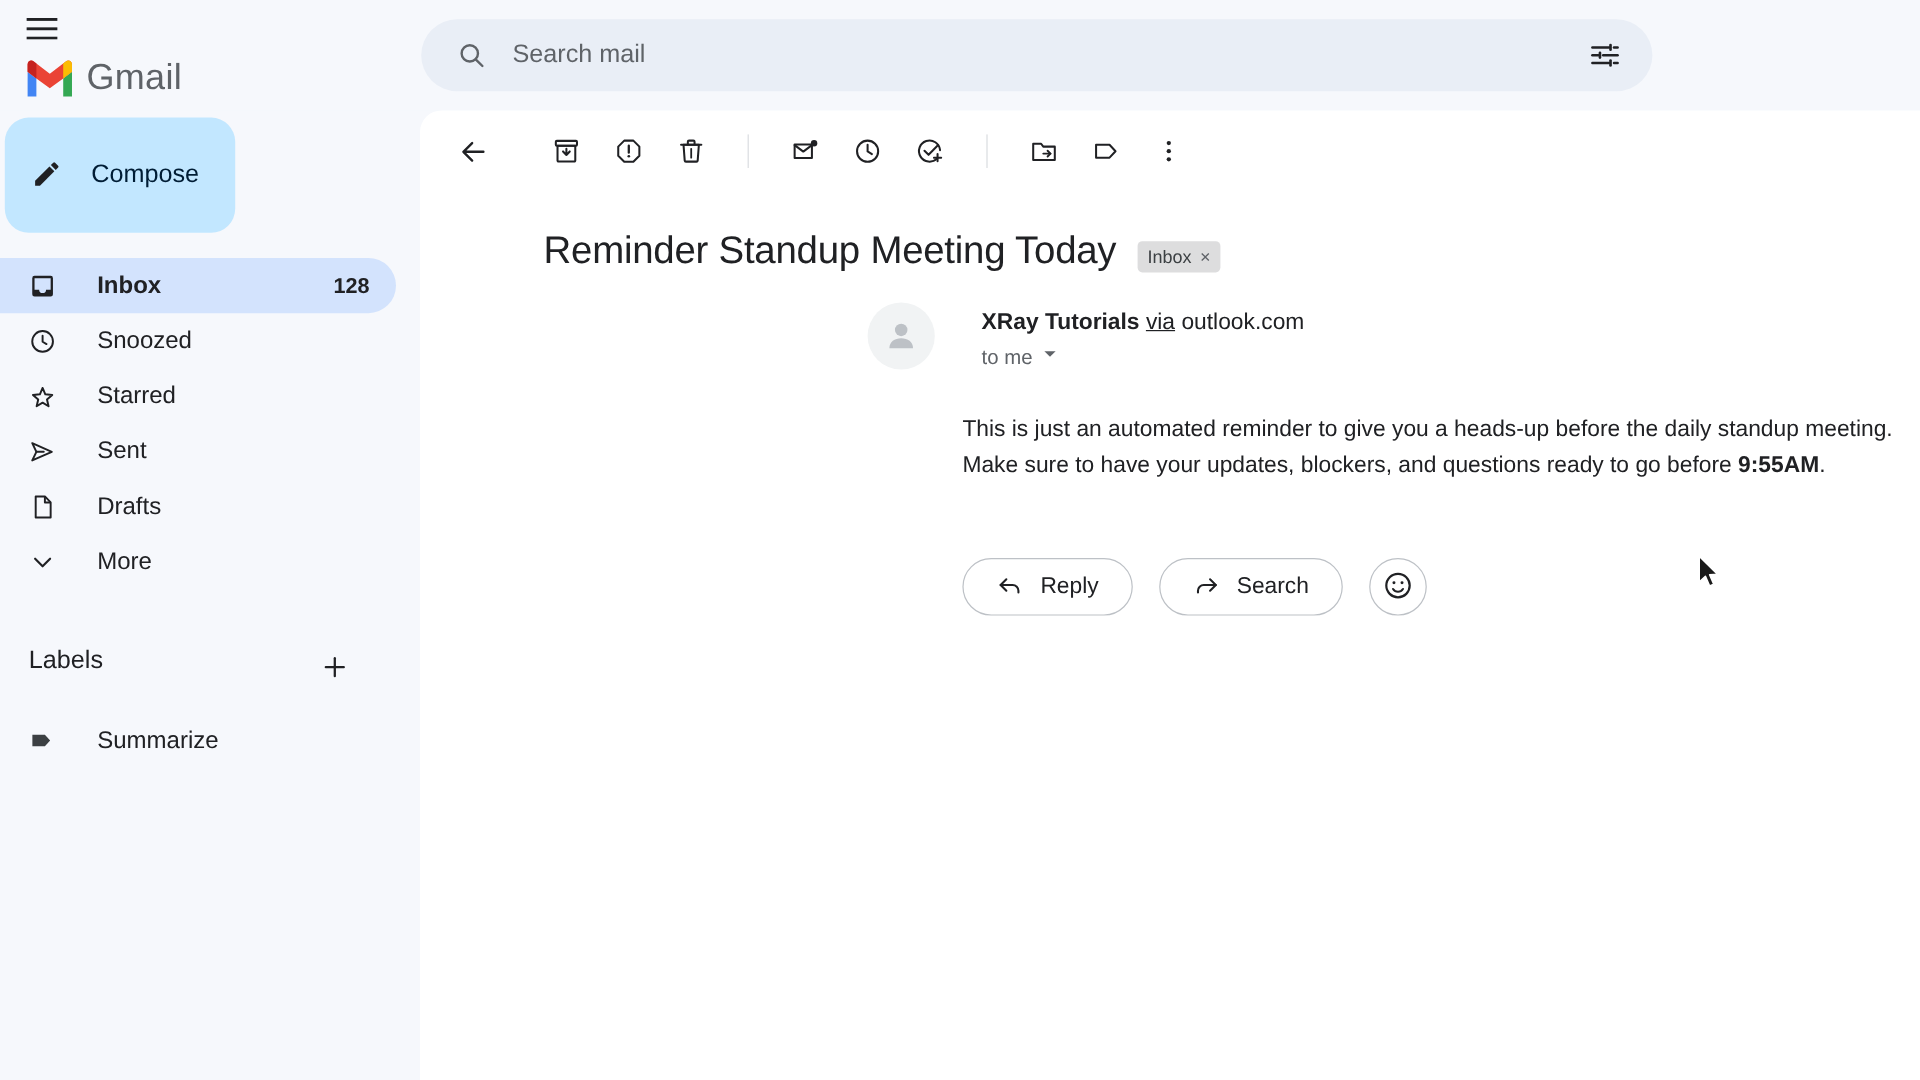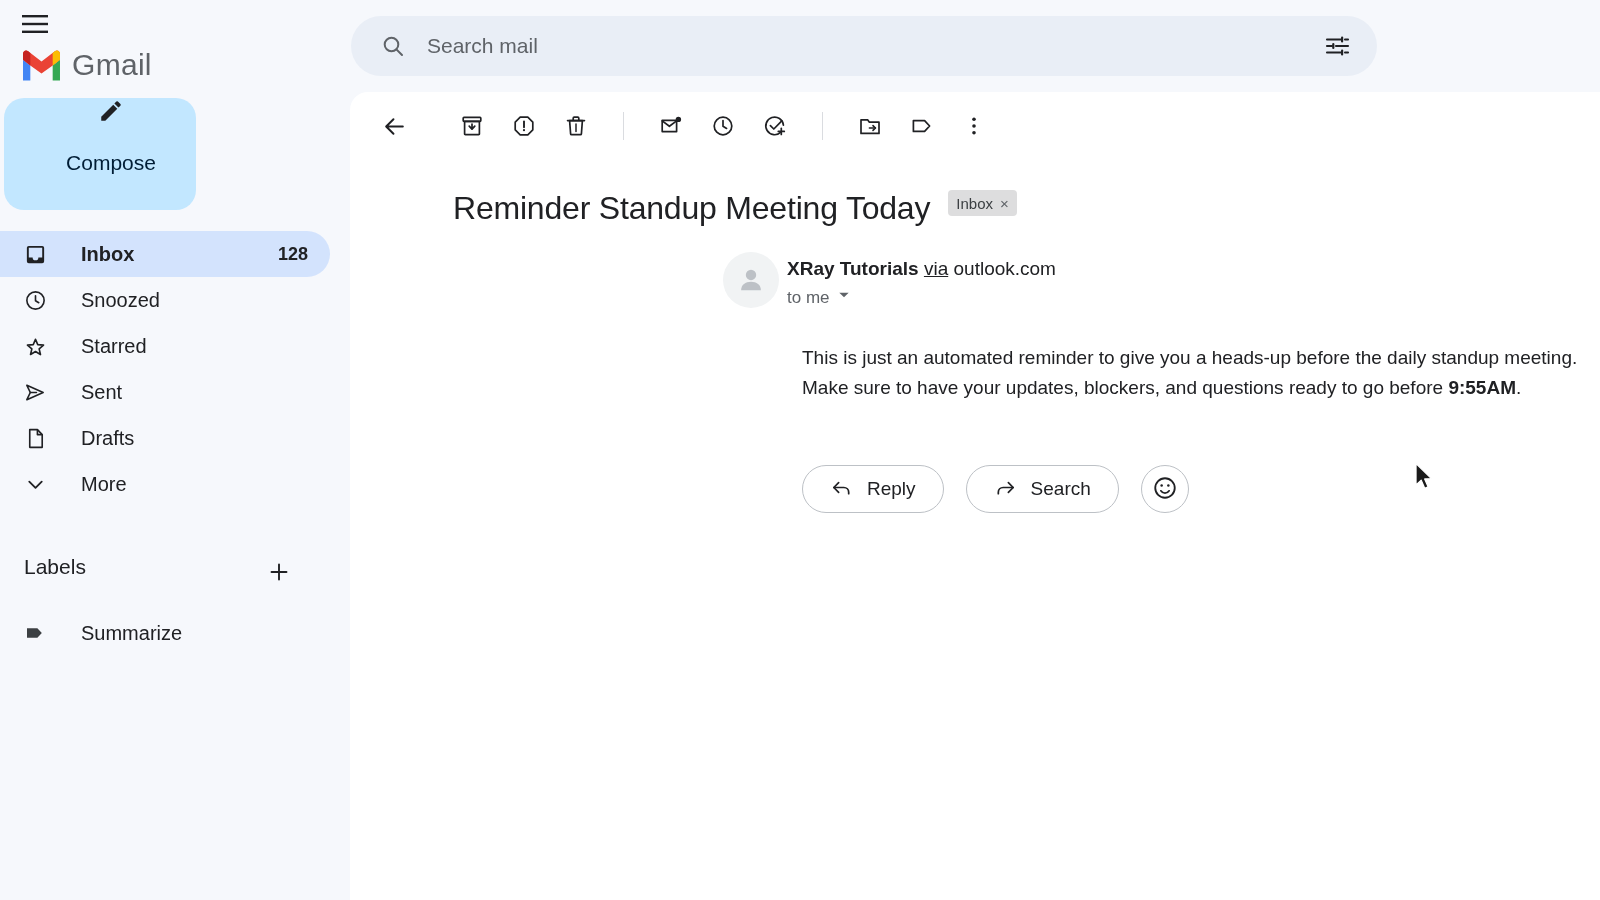--- a/index.html
+++ b/index.html
@@ -99,31 +99,30 @@
     left: 0; top: 92px;
     width: 350px;
     height: 808px;
     background: #f6f8fc;
     padding-top: 6px;
   }
 
   .compose {
     margin-left: 4px;
     width: 192px;
-    height: 112px;
+    height: 96px;
     background: #c2e7ff;
     border: none;
     border-radius: 20px;
     display: flex;
     align-items: center;
     padding-left: 22px;
     gap: 24px;
     cursor: pointer;
     font-family: "Liberation Sans", sans-serif;
-    flex-direction: column;
   }
   .compose-label {
     font-size: 21px;
     color: #001d35;
     font-weight: 400;
   }
 
   .nav { margin-top: 21px; }
 
   .nav-item {
@@ -211,21 +210,21 @@
     width: 1px;
     height: 28px;
     background: #dadce0;
     margin: 0 21px;
     flex: 0 0 1px;
   }
 
   
   .subject-row {
     display: flex;
-    align-items: flex-start;
+    align-items: flex-end;
     margin: 30px 0 0 103px;
     gap: 18px;
   }
   .subject {
     font-size: 32px;
     font-weight: 400;
     color: #202124;
     letter-spacing: -0.2px;
   }
   .inbox-chip {
@@ -257,21 +256,21 @@
     gap: 0;
   }
   .avatar {
     width: 56px; height: 56px;
     border-radius: 50%;
     background: #f1f3f4;
     display: flex; align-items: center; justify-content: center;
     flex: 0 0 56px;
     cursor: pointer;
   }
-  .sender-texts { margin-left: 8px; padding-top: 6px; }
+  .sender-texts { margin-left: 39px; padding-top: 6px; }
   .sender-line { font-size: 19px; color: #202124; white-space: nowrap; }
   .sender-name { font-weight: bold; }
   .sender-via { text-decoration: underline; }
   .sender-domain { color: #202124; }
   .recipient-line {
     display: flex;
     align-items: flex-start;
     gap: 7px;
     margin-top: 8px;
     cursor: pointer;

